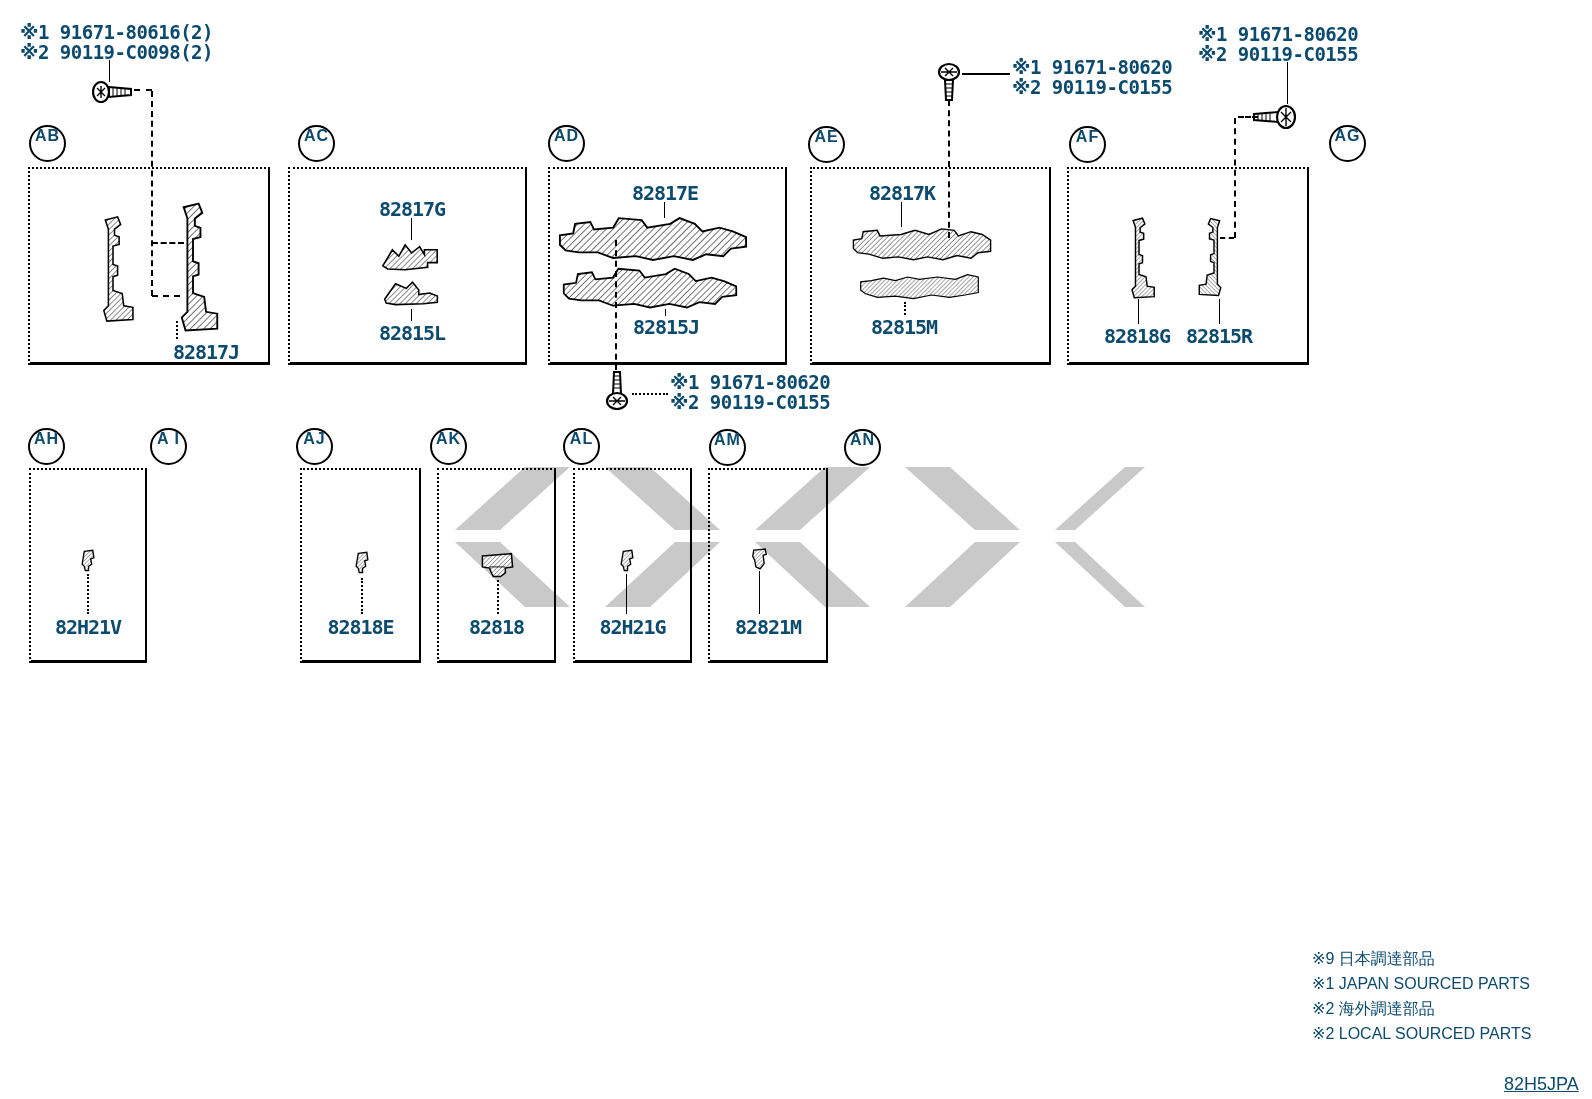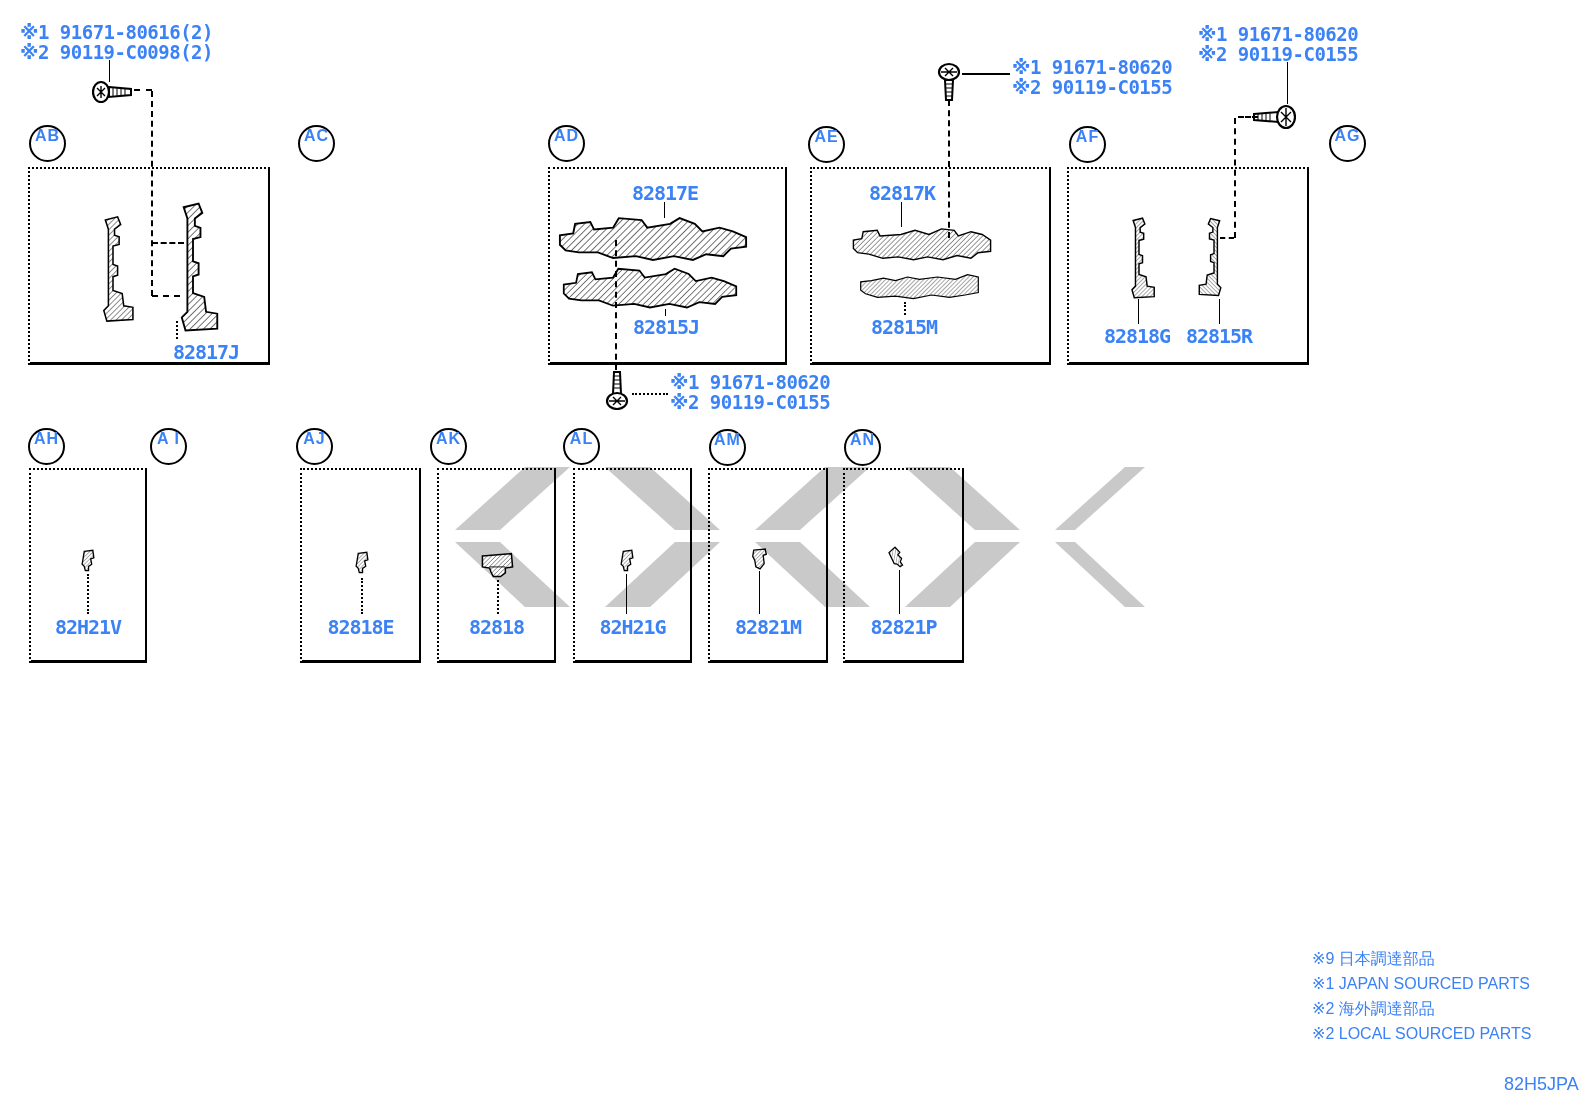--- a/index.html
+++ b/index.html
@@ -1,36 +1,36 @@
 <!DOCTYPE html>
 <html><head>
 <meta charset="utf-8">
 <style>
   html,body{margin:0;padding:0;background:#fff;}
   #page{position:relative;width:1584px;height:1099px;background:#fff;overflow:hidden;
-        font-family:"Liberation Sans",sans-serif;color:#3b82f6;}
+        font-family:"Liberation Sans",sans-serif;color:#0c4a6e;}
   .cir{position:absolute;width:33px;height:33px;border:2.5px solid #000;border-radius:50%;
        text-align:center;line-height:33px;font:700 16px "Liberation Sans",sans-serif;
        letter-spacing:1px;background:#fff;z-index:3;}
   .pbox{position:absolute;border-top:2px dotted #000;border-left:2px dotted #000;
         border-right:2px solid #000;border-bottom:3px solid #000;z-index:1;}
   .pnum{position:absolute;font:700 20px "DejaVu Sans Mono","DejaVu Sans",monospace;
         letter-spacing:-1px;text-align:center;white-space:nowrap;z-index:2;}
   .co{position:absolute;font:700 19px "DejaVu Sans Mono","DejaVu Sans",monospace;
       letter-spacing:-0.5px;line-height:20px;white-space:nowrap;z-index:3;}
   .lv{position:absolute;width:0;border-left:1.5px solid #000;z-index:2;}
   .lvd{position:absolute;width:0;border-left:2px dotted #000;z-index:2;}
   .dash-v{position:absolute;width:0;border-left:2px dashed #000;z-index:2;}
   .dash-h{position:absolute;height:0;border-top:2px dashed #000;z-index:2;}
   .solid-h{position:absolute;height:0;border-top:2px solid #000;z-index:2;}
   .dot-h{position:absolute;height:0;border-top:2px dotted #000;z-index:2;}
   .part{position:absolute;z-index:2;}
   .fn{position:absolute;left:1312px;top:946px;font:16px "Liberation Sans","DejaVu Sans",sans-serif;
       line-height:25px;white-space:nowrap;z-index:3;}
-  .pagecode{position:absolute;left:1504px;top:1074px;font:18px "Liberation Sans",sans-serif;z-index:3;}
+  .pagecode{position:absolute;left:1504px;top:1074px;font:18px "Liberation Sans",sans-serif;z-index:3;text-decoration:underline;}
   svg{display:block;}
 </style>
 </head>
 <body>
 
 <div id="page">
 
   <svg width="0" height="0" style="position:absolute">
     <defs>
       <pattern id="hatch" width="5" height="5" patternUnits="userSpaceOnUse" patternTransform="rotate(45)">
@@ -132,20 +132,32 @@
     <svg class="part" style="left:60px;top:38px" width="46" height="124" viewBox="0 0 60 140">
       <path d="M20,6 L36,2 L40,12 L32,18 L32,26 L38,28 L38,38 L30,40 L30,64 L36,66 L36,78 L30,80 L30,98 L42,102 L44,118 L56,120 L56,136 L22,138 L18,124 L24,118 L24,18 Z" fill="url(#hatch)" stroke="#000" stroke-width="2"></path>
     </svg>
     <svg class="part" style="left:135px;top:30px" width="56" height="136" viewBox="0 0 60 140">
       <path d="M20,6 L36,2 L40,12 L32,18 L32,26 L38,28 L38,38 L30,40 L30,64 L36,66 L36,78 L30,80 L30,98 L42,102 L44,118 L56,120 L56,136 L22,138 L18,124 L24,118 L24,18 Z" fill="url(#hatch)" stroke="#000" stroke-width="2"></path>
     </svg>
     <div class="lvd" style="left:146px;top:152px;height:18px"></div>
     <div class="pnum" style="left:111px;top:171px;width:130px">82817J</div>
   </div>
 
+  <div class="pbox" style="left:288px;top:167px;width:235px;height:193px">
+    <div class="pnum" style="left:57px;top:28px;width:130px">82817G</div>
+    <div class="lv" style="left:121px;top:49px;height:22px"></div>
+    <svg class="part" style="left:88px;top:70px" width="64" height="36" viewBox="0 0 80 42">
+      <path d="M6,32 L18,12 L26,20 L34,6 L42,16 L52,8 L58,18 L58,12 L74,12 L74,28 L62,28 L62,34 L34,37 L12,36 Z" fill="url(#hatch)" stroke="#000" stroke-width="2"></path>
+    </svg>
+    <svg class="part" style="left:90px;top:108px" width="62" height="32" viewBox="0 0 80 36">
+      <path d="M6,26 L20,6 L34,12 L42,4 L50,14 L50,20 L64,18 L74,22 L74,30 L56,32 L20,33 L8,31 Z" fill="url(#hatch)" stroke="#000" stroke-width="2"></path>
+    </svg>
+    <div class="lv" style="left:121px;top:140px;height:12px"></div>
+    <div class="pnum" style="left:57px;top:152px;width:130px">82815L</div>
+  </div>
 
   <div class="pbox" style="left:548px;top:167px;width:235px;height:193px">
     <div class="pnum" style="left:50px;top:12px;width:130px">82817E</div>
     <div class="lv" style="left:114px;top:33px;height:16px"></div>
     <svg class="part" style="left:8px;top:46px" width="190" height="50" viewBox="0 0 200 50">
       <path d="M2,30 L2,20 L16,18 L18,8 L34,6 L38,14 L58,12 L64,2 L88,4 L94,12 L118,8 L128,2 L144,8 L152,16 L170,12 L184,16 L198,22 L198,32 L182,34 L174,42 L156,40 L142,46 L122,42 L100,46 L82,42 L58,44 L42,38 L22,38 L8,36 Z" fill="url(#hatch)" stroke="#000" stroke-width="2"></path>
     </svg>
     <svg class="part" style="left:5px;top:98px" width="190" height="44" viewBox="0 0 200 50">
       <path d="M2,30 L2,20 L16,18 L18,8 L34,6 L38,14 L58,12 L64,2 L88,4 L94,12 L118,8 L128,2 L144,8 L152,16 L170,12 L184,16 L198,22 L198,32 L182,34 L174,42 L156,40 L142,46 L122,42 L100,46 L82,42 L58,44 L42,38 L22,38 L8,36 Z" fill="url(#hatch)" stroke="#000" stroke-width="2"></path>
     </svg>
@@ -223,27 +235,20 @@
   </div>
 
   <div class="pbox" style="left:708px;top:468px;width:116px;height:190px">
     <svg class="part" style="left:40px;top:78px" width="19" height="23" viewBox="0 0 30 44">
       <path d="M4,4 L26,2 L28,12 L22,14 L24,30 L16,40 L8,36 L6,24 L2,16 Z" fill="url(#hatch)" stroke="#000" stroke-width="2.5"></path>
     </svg>
     <div class="lv" style="left:49px;top:101px;height:43px"></div>
     <div class="pnum" style="left:0;top:145px;width:116px">82821M</div>
   </div>
 
-  <div class="pbox" style="left:843px;top:468px;width:117px;height:190px">
-    <svg class="part" style="left:38px;top:77px;transform:rotate(-35deg)" width="28" height="22" viewBox="0 0 30 44">
-      <path d="M8,4 L24,2 L26,16 L20,18 L22,28 L16,32 L16,40 L10,40 L8,32 L4,28 L6,16 Z" fill="url(#hatch)" stroke="#000" stroke-width="2.5"></path>
-    </svg>
-    <div class="lv" style="left:54px;top:100px;height:44px"></div>
-    <div class="pnum" style="left:0;top:145px;width:117px">82821P</div>
-  </div>
 
   <div class="fn">
     <div>※9 日本調達部品</div>
     <div>※1 JAPAN SOURCED PARTS</div>
     <div>※2 海外調達部品</div>
     <div>※2 LOCAL SOURCED PARTS</div>
   </div>
 
   <div class="pagecode">82H5JPA</div>
 

